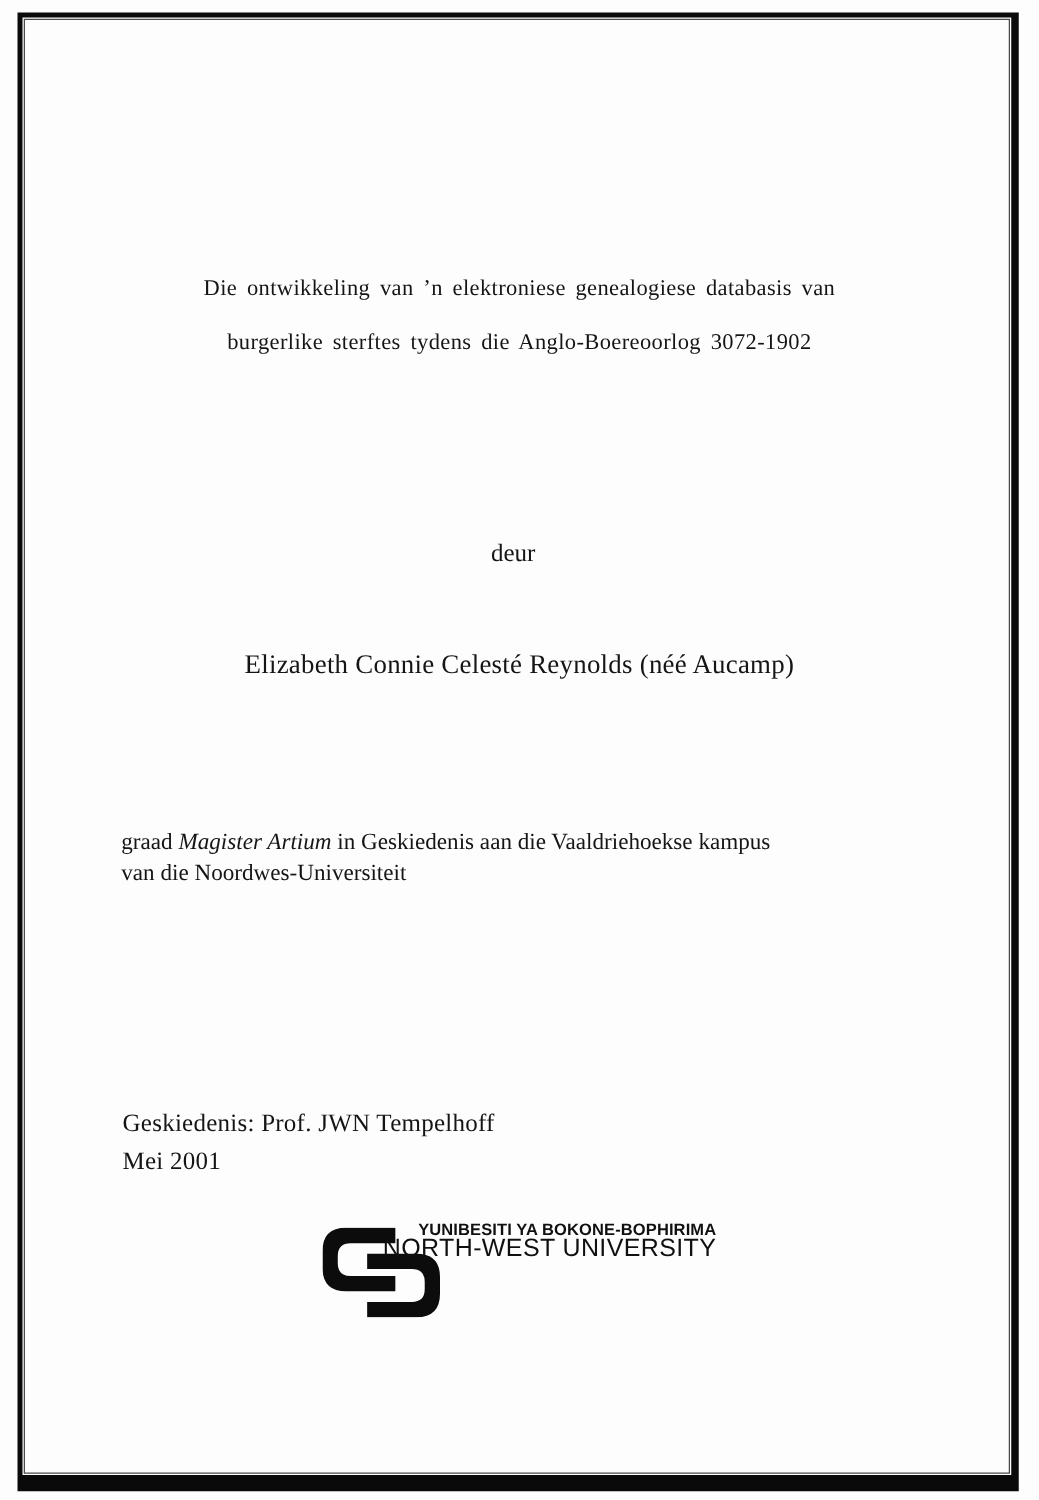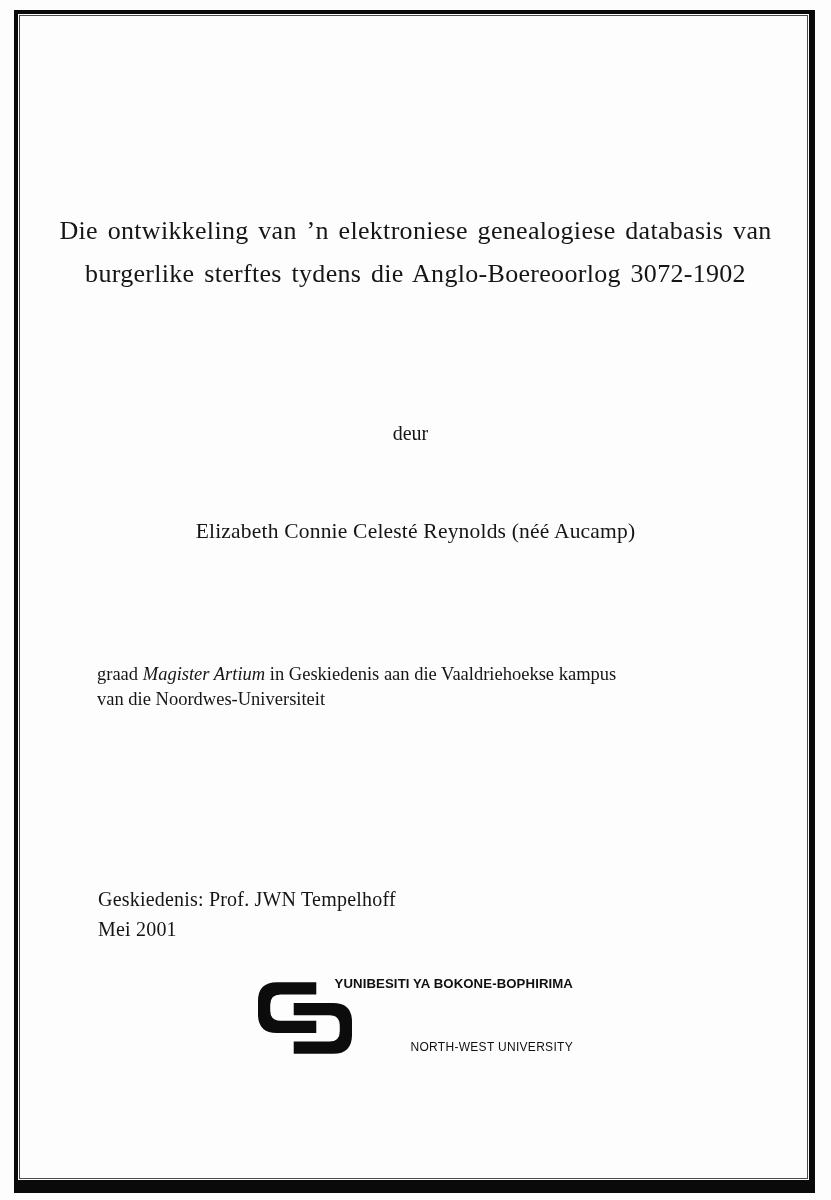--- a/index.html
+++ b/index.html
@@ -23,25 +23,25 @@
     border-width:4px 6px 13px 4px;
     pointer-events:none;
   }
   .frame-inner{
     position:absolute;inset:1px;
     border:1px solid #4a4a4a;
   }
   .title{
     position:absolute;left:40px;right:40px;top:209px;
     text-align:center;
-    font-size:26px;line-height:43px;
+    font-size:18px;line-height:43px;
     letter-spacing:0.3px;word-spacing:3px;
   }
   .byline{
-    position:absolute;left:0;right:10px;top:421px;
+    position:absolute;left:0;right:10px;top:431px;
     text-align:center;font-size:20px;line-height:24px;
   }
   .author{
     position:absolute;left:0;right:0;top:518px;
     text-align:center;font-size:21.5px;line-height:26px;
     letter-spacing:0.2px;
   }
   .submission{
     position:absolute;left:97px;top:662px;width:639px;
     font-size:18.5px;line-height:25px;
@@ -61,21 +61,21 @@
     position:absolute;left:258px;top:982px;
     width:94px;height:72px;
   }
   .logo-text{
     position:absolute;left:299px;top:976px;width:274px;
     font-family:"Liberation Sans","DejaVu Sans",sans-serif;
     text-align:right;color:#101010;
     white-space:nowrap;
   }
   .logo-text .lt1{font-size:13.2px;line-height:15.5px;letter-spacing:0.1px;font-weight:bold;}
-  .logo-text .lt2{font-size:12px;line-height:15.5px;letter-spacing:0.3px;margin-top:48px;}
+  .logo-text .lt2{font-size:20px;line-height:15.5px;letter-spacing:0.3px;}
   .logo-text .lt3{font-size:16px;line-height:15.5px;letter-spacing:0.3px;}
 </style>
 </head>
 <body>
 
 <div class="scan-page">
 
   <div class="frame">
     <div class="frame-inner"></div>
   </div>

